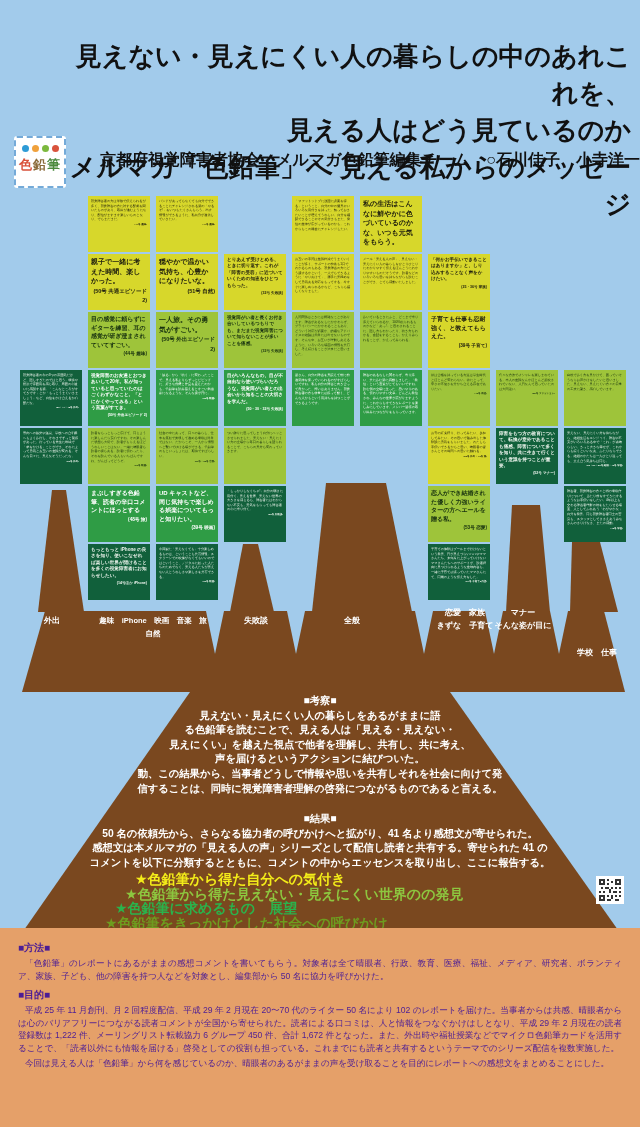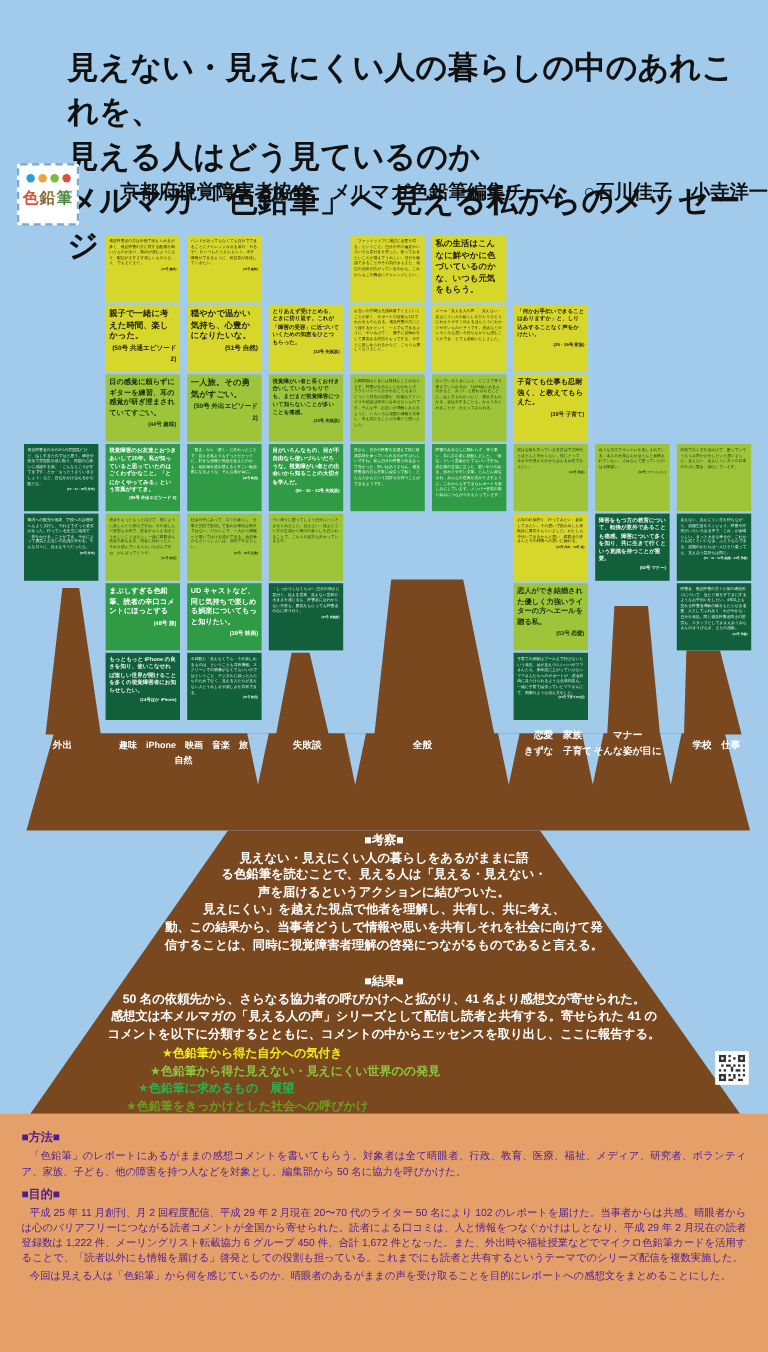--- a/index.html
+++ b/index.html
@@ -1,21 +1,21 @@
 <!DOCTYPE html>
 <html><head>
 <meta charset="utf-8">
 <style>
   html,body{margin:0;padding:0;}
   body{width:640px;height:1127px;position:relative;background:#a2cbeb;overflow:hidden;
        font-family:"Liberation Sans","DejaVu Sans",sans-serif;}
   .abs{position:absolute;}
   
   #title{left:56px;top:38px;width:575px;color:#111;font-weight:bold;
-         font-size:26px;line-height:37px;letter-spacing:0;}
+         font-size:26px;line-height:37px;letter-spacing:0;text-align:right;}
   #byline{left:76px;top:150px;width:560px;color:#111;font-weight:bold;font-size:16px;margin-left:24px;}
   #logo{left:14px;top:136px;width:52px;height:52px;background:#fff;border:2px dashed #74aad8;
         border-radius:3px;box-sizing:border-box;text-align:center;}
   #logo .dots{margin-top:7px;display:flex;justify-content:center;gap:3px;}
   #logo .dots i{width:7px;height:7px;border-radius:50%;display:block;}
   #logo .word{font-size:13px;font-weight:bold;margin-top:4px;letter-spacing:1px;}
   
   #silhouette{left:0;top:0;width:640px;height:1127px;pointer-events:none;}
   
   .note{position:absolute;box-sizing:border-box;padding:3px;overflow:hidden;}
@@ -30,21 +30,21 @@
   .s-tiny{font-size:3.2px;line-height:4.6px;}
   
   .cat{position:absolute;color:#fff;font-weight:bold;font-size:8px;line-height:13px;
        text-align:center;white-space:pre-line;}
   
   #kousatsu{left:95px;top:694px;width:450px;color:#fff;font-weight:bold;
             font-size:10.3px;line-height:14.6px;text-align:center;}
   #kekka{left:40px;top:812px;width:560px;color:#fff;font-weight:bold;
          font-size:10.3px;line-height:14.6px;text-align:center;}
   #kekka .stars{margin-top:2px;text-align:left;}
-  #kekka .star{font-size:10px;line-height:14.5px;}
+  #kekka .star{font-size:14px;line-height:14.5px;}
   
   #qr{left:596px;top:876px;width:28px;height:28px;background:#fff;padding:3px;box-sizing:border-box;}
   
   #band{left:0;top:928px;width:640px;height:199px;background:#e5a069;}
   #band .inner{padding:7px 18px 0 18px;color:#4c1d95;}
   #band h3{margin:6px 0 2px 0;font-size:10px;font-weight:bold;}
   #band p{margin:0 0 2px 0;font-size:8.6px;line-height:12.6px;text-align:justify;
           text-indent:0.8em;}
 </style>
 </head>
@@ -129,28 +129,28 @@
     <div class="note c-dgreen s-tiny" style="left: 156px; top: 544px; width: 62px; height: 56px;"><span>今回観た「見えなくても」十分楽しめるものは、ということも共有情報。スクリーンでの映像がなくてもいいのではということ、デジタルに頼った人たちのためでなく、見える人たちが見えない人とうれしさや楽しさを共有できる。</span><span class="tag">(30号 映画)</span></div>
     <div class="note c-dgreen s-tiny" style="left: 428px; top: 544px; width: 62px; height: 56px;"><span>子育ての体験はプールまで行けないという発見、目が見えづらいハハやママさんたち、来年度に上がっていけないママさんたちへのサポートが、読者経由に見つけられるような意味内容も。一緒に子育て頑張っていたママさんにて、同業のような伝え方をした。</span><span class="tag">(54号 子育て2の話)</span></div>
   </div>
 
 <div class="cat" style="left:26px;top:614px;width:52px;text-align:center;"><span>外出</span></div>
 <div class="cat" style="left:92px;top:614px;width:122px;font-size:7.5px;"><span>趣味　iPhone　映画　音楽　旅　自然</span></div>
 <div class="cat" style="left:228px;top:614px;width:56px;"><span>失敗談</span></div>
 <div class="cat" style="left:324px;top:614px;width:56px;"><span>全般</span></div>
 <div class="cat" style="left:428px;top:606px;width:74px;"><span>恋愛　家族</span><br><span>きずな　子育て</span></div>
 <div class="cat" style="left:492px;top:606px;width:62px;"><span>マナー</span><br><span>そんな姿が目に</span></div>
-<div class="cat" style="left:566px;top:614px;width:62px;"><span>学校　仕事</span></div>
+<div class="cat" style="left:566px;top:646px;width:62px;"><span>学校　仕事</span></div>
 
 <div id="kousatsu" class="abs">
     <div>■考察■</div>
     <div>見えない・見えにくい人の暮らしをあるがままに語</div>
     <div>る色鉛筆を読むことで、見える人は「見える・見えない・</div>
+    <div>見えにくい」を越えた視点で他者を理解し、共有し、共に考え、</div>
     <div>声を届けるというアクションに結びついた。</div>
-    <div>見えにくい」を越えた視点で他者を理解し、共有し、共に考え、</div>
     <div>動、この結果から、当事者どうしで情報や思いを共有しそれを社会に向けて発</div>
     <div>信することは、同時に視覚障害者理解の啓発につながるものであると言える。</div>
   </div>
 <div id="kekka" class="abs">
   <div id="kekka-lines">
       <div>■結果■</div>
       <div>50 名の依頼先から、さらなる協力者の呼びかけへと拡がり、41 名より感想文が寄せられた。</div>
       <div>感想文は本メルマガの「見える人の声」シリーズとして配信し読者と共有する。寄せられた 41 の</div>
       <div>コメントを以下に分類するとともに、コメントの中からエッセンスを取り出し、ここに報告する。</div>
     </div>

